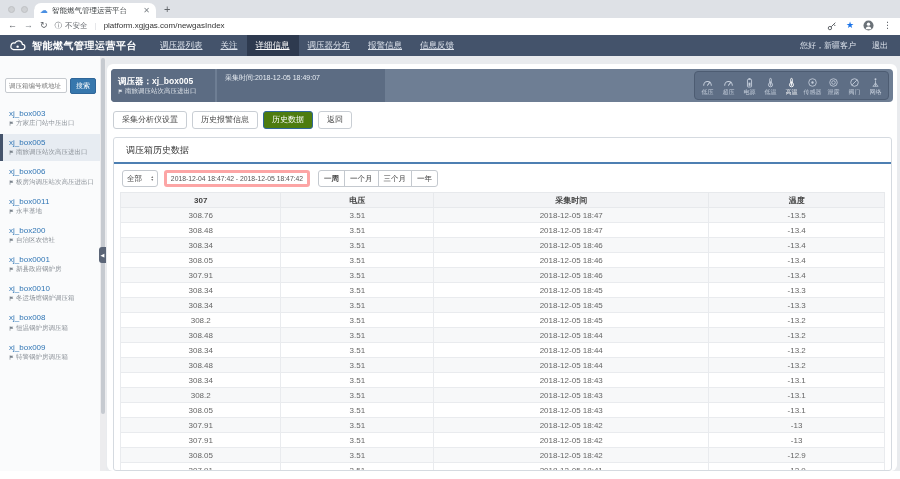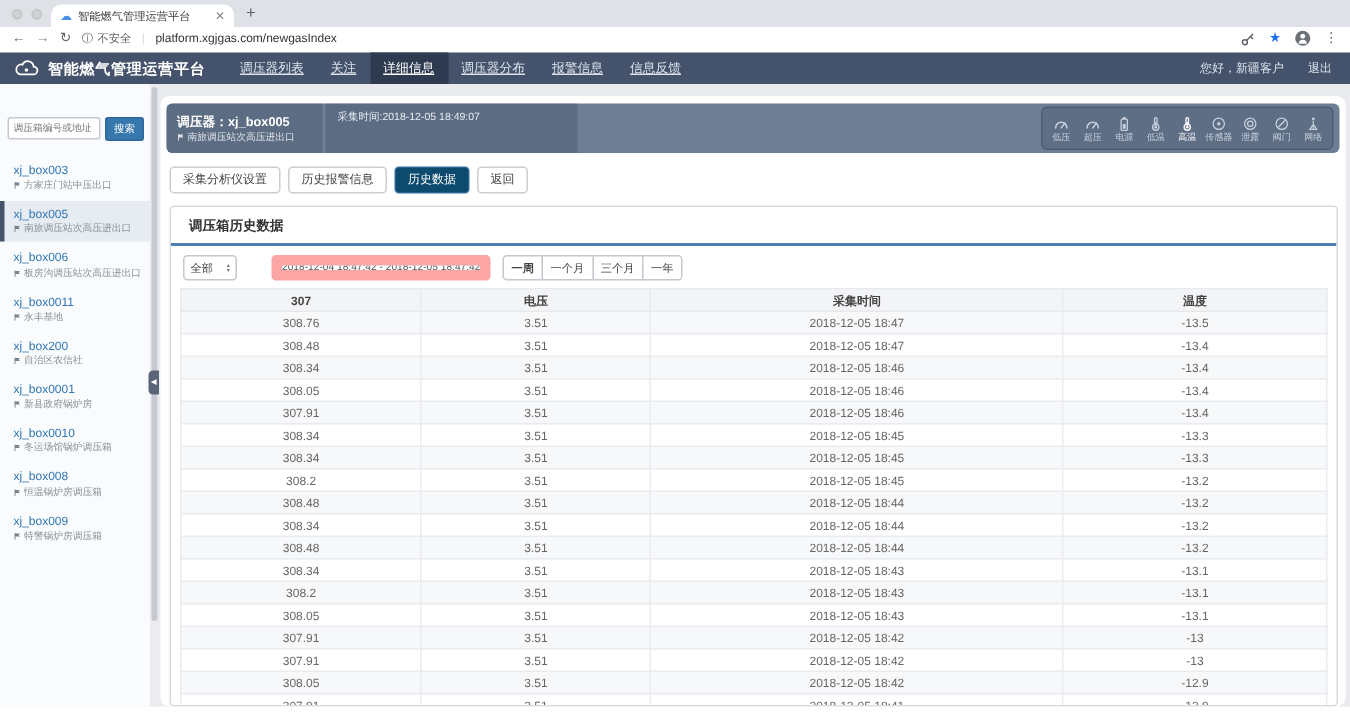--- a/index.html
+++ b/index.html
@@ -77,34 +77,34 @@
   .sicon-cell { width:21px; display:flex; flex-direction:column; align-items:center; gap:1px;
     color:#c7d0dd; cursor:default; }
   .sicon-cell.active { color:#ffffff; }
   .sicon-cell svg { width:11px; height:11px; }
   .sicon-label { font-size:6px; line-height:1; white-space:nowrap; }
 
   
   .tabs-row { margin:9px 0 0 2px; display:flex; gap:5px; }
   .tab-btn { font-size:8px; padding:3px 8px; background:#fff; border:1px solid #c9ced4; border-radius:3px;
     color:#444; cursor:pointer; line-height:1.25; }
-  .tab-btn.active { background:#0c4a6e; border-color:#2f6699; color:#fff; }
+  .tab-btn.active { background:#4d7c0f; border-color:#2f6699; color:#fff; }
 
   
   .panel { margin:8px 1px 0 2px; background:#fff; border:1px solid #d5dae0; border-radius:3px;
     flex:1; display:flex; flex-direction:column; overflow:hidden; }
-  .panel-title { padding:6px 12px 5px; font-size:9px; font-weight:bold; color:#333;
+  .panel-title { padding:6px 12px 5px; font-size:9px; font-weight:normal; color:#333;
     border-bottom:2px solid #4d7fb2; }
   .filter-row { padding:6px 8px 5px; display:flex; align-items:center; gap:6px; }
   .fselect { height:17px; width:36px; border:1px solid #c4c9cf; border-radius:3px; background:#fff;
     display:flex; align-items:center; justify-content:space-between; padding:0 3px 0 4px;
     font-size:7.5px; color:#444; cursor:pointer; }
   .caret { display:flex; flex-direction:column; line-height:3px; font-size:3.5px; color:#777; }
-  .fdate { height:17px; width:146px; border:7px solid #fca5a5; border-radius:3px; font-size:6.8px;
-    color:#555; text-align:center; background:#fff;margin-left:17px; }
+  .fdate { height:17px; width:146px; border:3px solid #fca5a5; border-radius:3px; font-size:6.8px;
+    color:#555; text-align:center; background:#fff; }
   .range-group { display:flex; margin-left:2px; }
   .range-btn { height:17px; padding:0 5px; border:1px solid #c4c9cf; margin-left:-1px; font-size:7.5px;
     color:#444; background:#fff; display:flex; align-items:center; cursor:pointer; }
   .range-btn:first-of-type { border-radius:3px 0 0 3px; margin-left:0;font-weight:bold; }
   .range-btn:last-of-type { border-radius:0 3px 3px 0; }
 
   
   .data-table { margin:0 6px; width:calc(100% - 12px); border-collapse:collapse; table-layout:fixed; }
   .data-table th { height:15px; background:#f3f4f6; font-size:8px; font-weight:bold; color:#444;
     border:1px solid #e7e9ec; text-align:center; }

